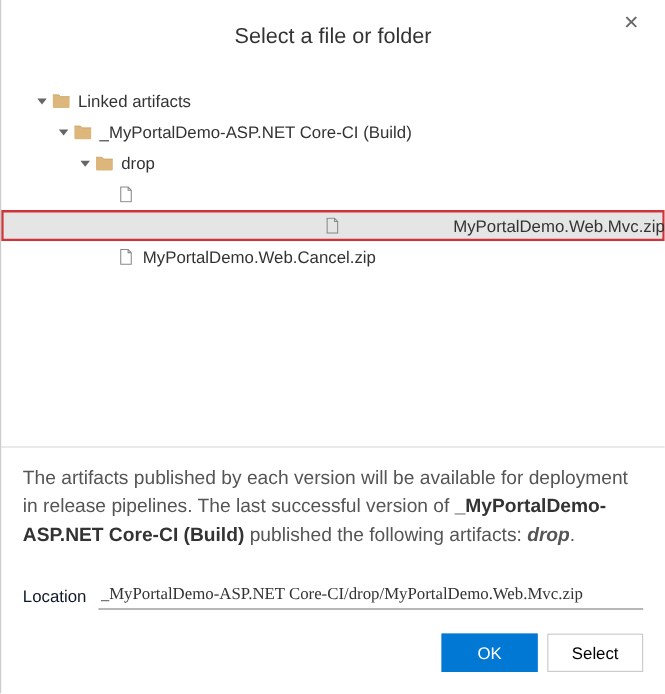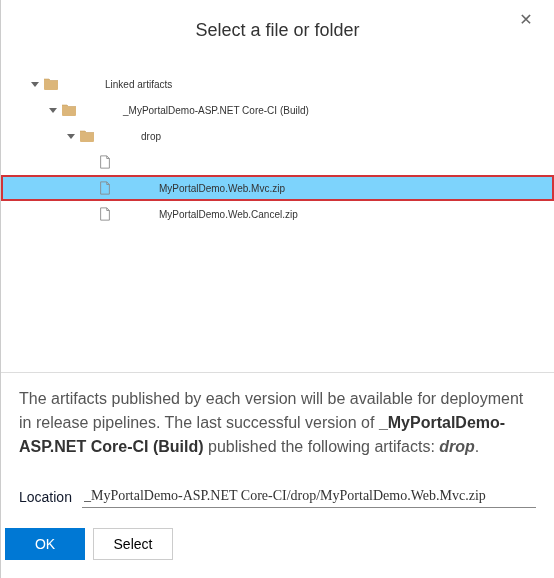--- a/index.html
+++ b/index.html
@@ -51,21 +51,22 @@
       overflow: auto;
     }
     .tree-row {
       display: flex;
       align-items: center;
       height: 26px;
       padding-left: 28px;
       cursor: pointer;
     }
     .tree-row.selected {
-      background: #7dd3fc;
+      background: #e5e5e5;
+      justify-content: space-between;
     }
     .tree-row.highlighted {
       box-shadow: inset 0 0 0 2px #d13438;
     }
     .tree-indent {
       display: inline-block;
     }
     .caret {
       width: 12px;
       height: 12px;
@@ -91,23 +92,22 @@
     }
     .icon.folder svg {
       fill: #dcb67a;
     }
     .icon.file svg {
       fill: none;
       stroke: #888;
     }
     .tree-label {
       color: #333;
-      font-size: 10px;
+      font-size: 14px;
       white-space: nowrap;
-      margin-left: 40px;
     }
     .info-section {
       border-top: 1px solid #ddd;
       padding: 14px 18px;
       font-size: 16px;
       color: #555;
       line-height: 1.5;
     }
     .info-bold {
       font-weight: 600;
@@ -132,21 +132,21 @@
       border: none;
       border-bottom: 1px solid #888;
       font-size: 14px;
       padding: 3px 2px;
       outline: none;
       color: #333;
       font-family: Liberation Serif, serif;
     }
     .button-row {
       display: flex;
-      justify-content: flex-start;
+      justify-content: flex-end;
       gap: 8px;
       padding: 12px 18px 18px 4px;
     }
     .btn {
       min-width: 80px;
       height: 32px;
       font-size: 14px;
       border: 1px solid #ccc;
       background: #fff;
       cursor: pointer;

